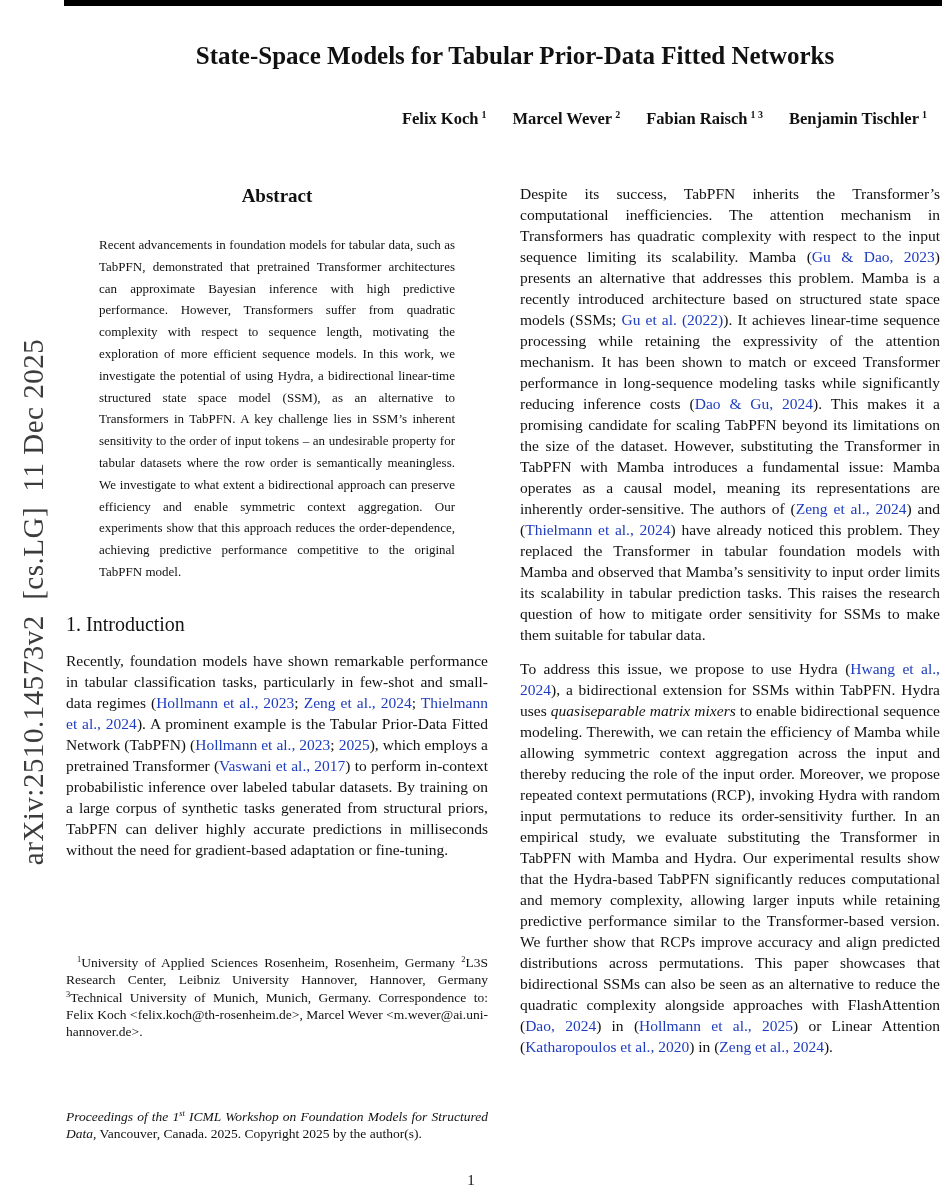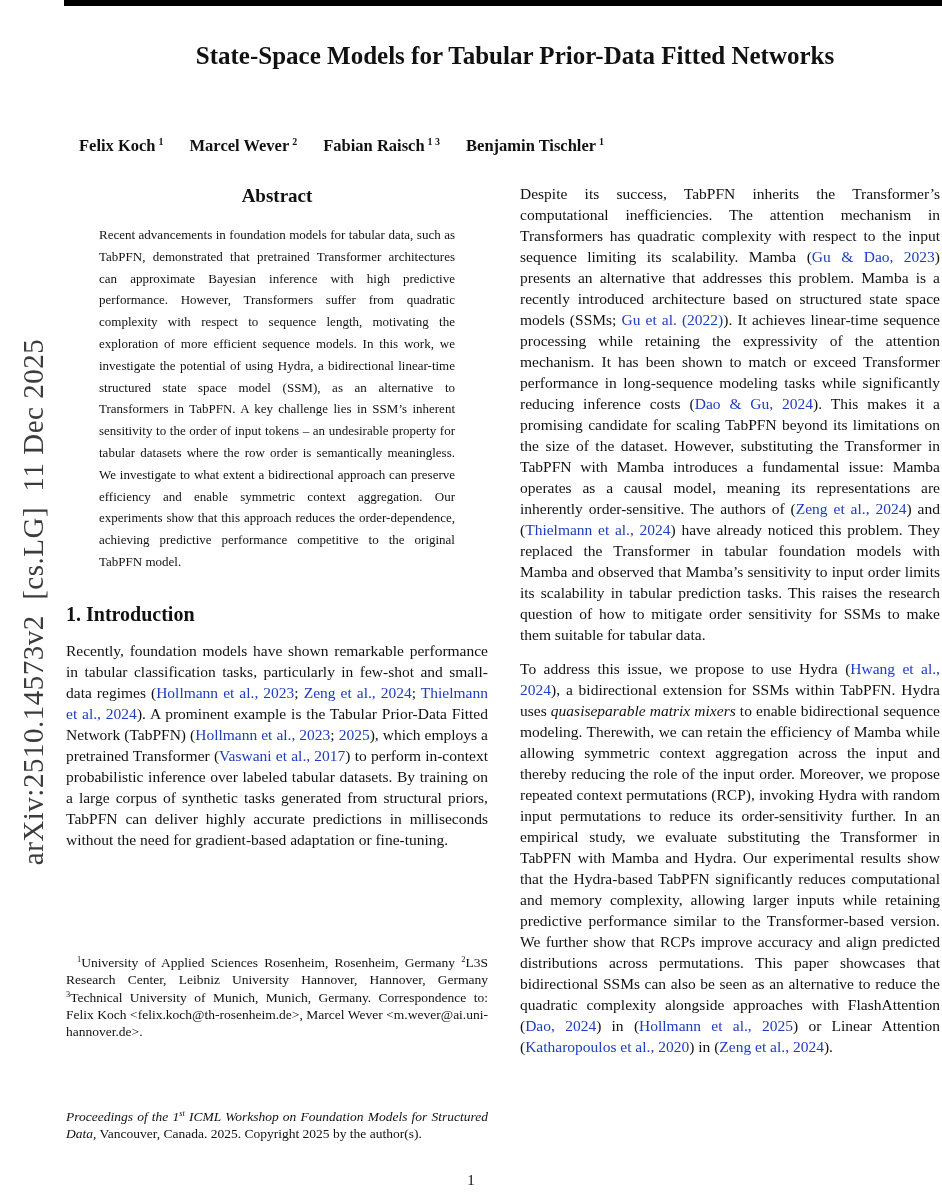--- a/index.html
+++ b/index.html
@@ -13,34 +13,34 @@
   .arxiv-stamp {
     position:absolute; left:33px; top:602px;
     transform:translate(-50%,-50%) rotate(-90deg);
     white-space:pre; font-size:29px; letter-spacing:0.5px; color:#3c3c3c;
   }
   .title {
     position:absolute; left:66px; width:874px; top:30px; margin:12px;
     text-align:center; font-size:25px; font-weight:bold;
   }
   .authors {
-    position:absolute; left:66px; width:874px; top:136px;
-    text-align:left; font-size:16.5px; font-weight:bold;
+    position:absolute; left:66px; width:874px; top:109px;
+    text-align:right; font-size:16.5px; font-weight:bold;
   }
   .author { margin:0 13px; white-space:nowrap; }
   .author-sup { font-size:10px; margin-left:3px; vertical-align:super; line-height:0; }
   .col { position:absolute; top:185px; }
   .col-left  { left:66px;  width:422px; }
   .col-right { left:520px; width:420px; top:183px; }
-  .abstract-heading { margin:0 0 17px 0; text-align:center; font-size:19px; font-weight:bold; }
+  .abstract-heading { margin:0 0 27px 0; text-align:center; font-size:19px; font-weight:bold; }
   .abstract-text {
     margin:0 33px; text-align:justify;
     font-size:13px; line-height:21.8px;
   }
-  .section-heading { margin:30px 0 14px 0; font-size:20px; font-weight:bold; }
+  .section-heading { margin:30px 0 14px 0; font-size:20px; font-weight:normal; }
   .body-text {
     margin:0 0 13px 0; text-align:justify;
     font-size:15.5px; line-height:21px;
   }
   .footnote-block, .proceedings-block {
     position:absolute; left:66px; width:422px;
     font-size:13.5px; line-height:17.3px; text-align:justify;
   }
   .footnote-block { top:954px; text-indent:11px; }
   .proceedings-block { top:1108px; }

